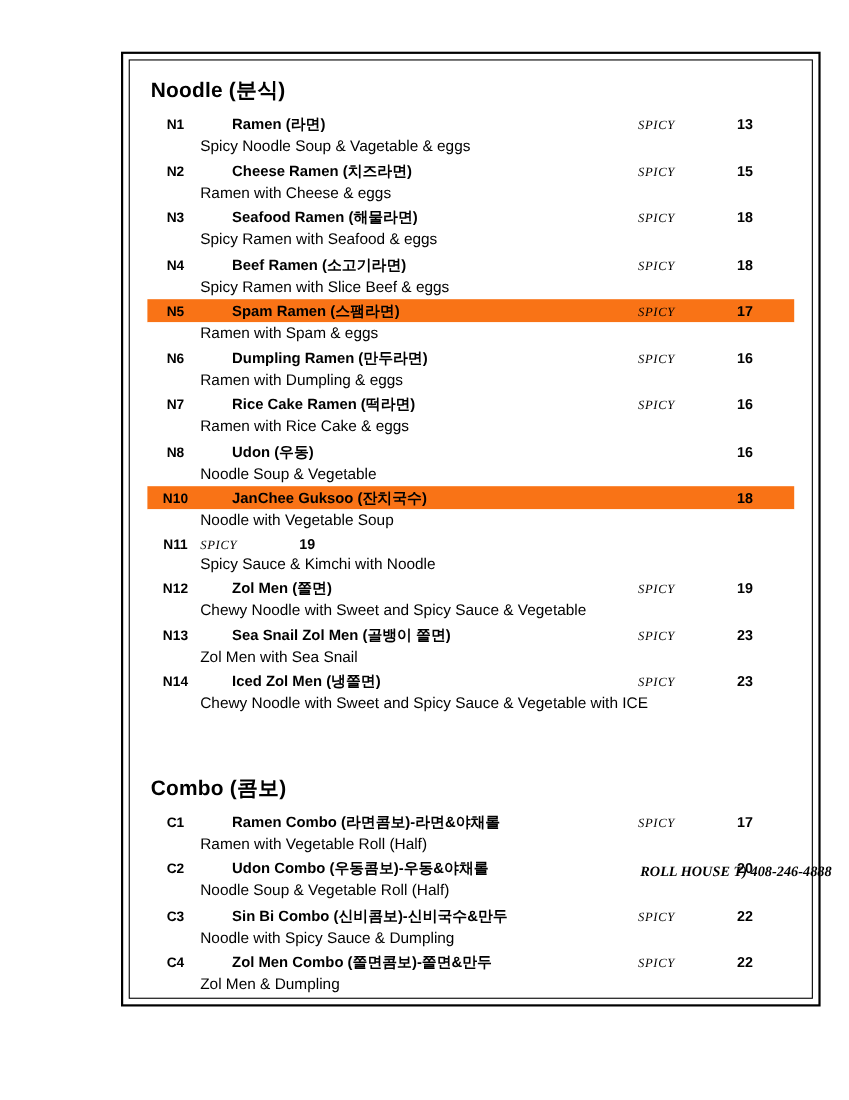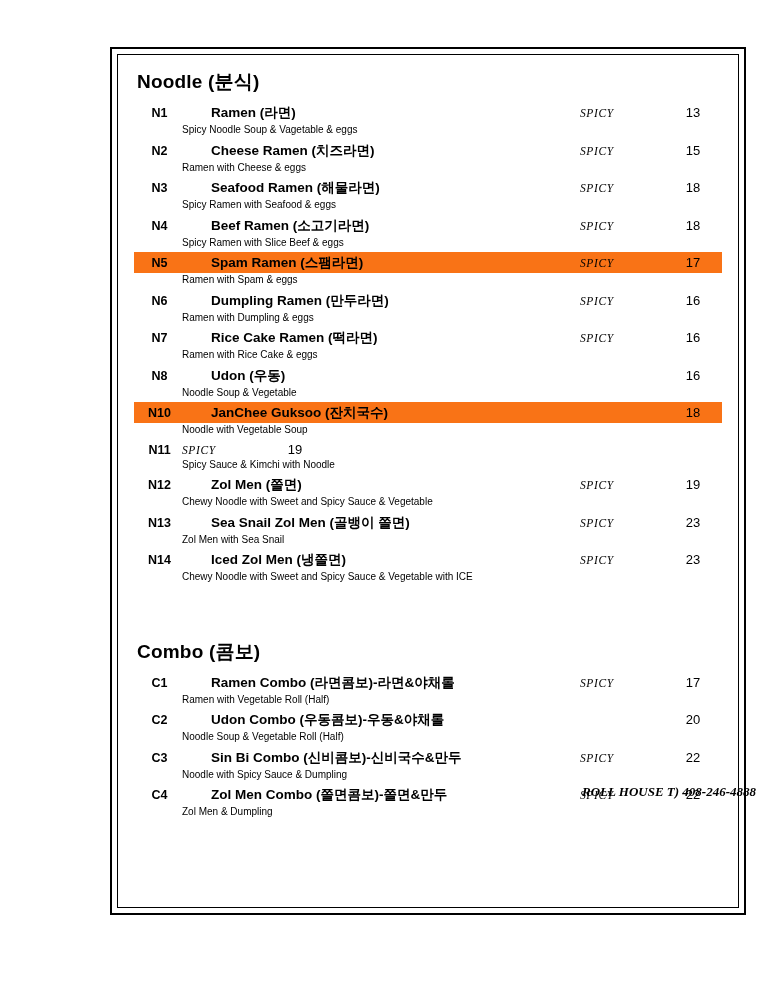--- a/index.html
+++ b/index.html
@@ -100,28 +100,28 @@
     width: 90px;
     text-align: left;
     font-family: "Liberation Serif", serif;
     font-style: italic;
     font-size: 11.5px;
     letter-spacing: 0.6px;
   }
   .price {
     flex: 0 0 52px;
     width: 52px;
-    text-align: center;
+    text-align: left;
     font-size: 13px;
-    font-weight: normal;
+    font-weight: bold;
     padding-right: 6px;
     box-sizing: border-box;
   }
   .item-desc {
-    font-size: 10px;
+    font-size: 14px;
     padding: 1px 0 3px 48px;
     line-height: 1.25;
   }
   .footer {
     position: absolute;
     right: 60px;
     bottom: 28px;
     font-family: Liberation Serif, serif;
     font-style: italic;
     font-size: 13px;

